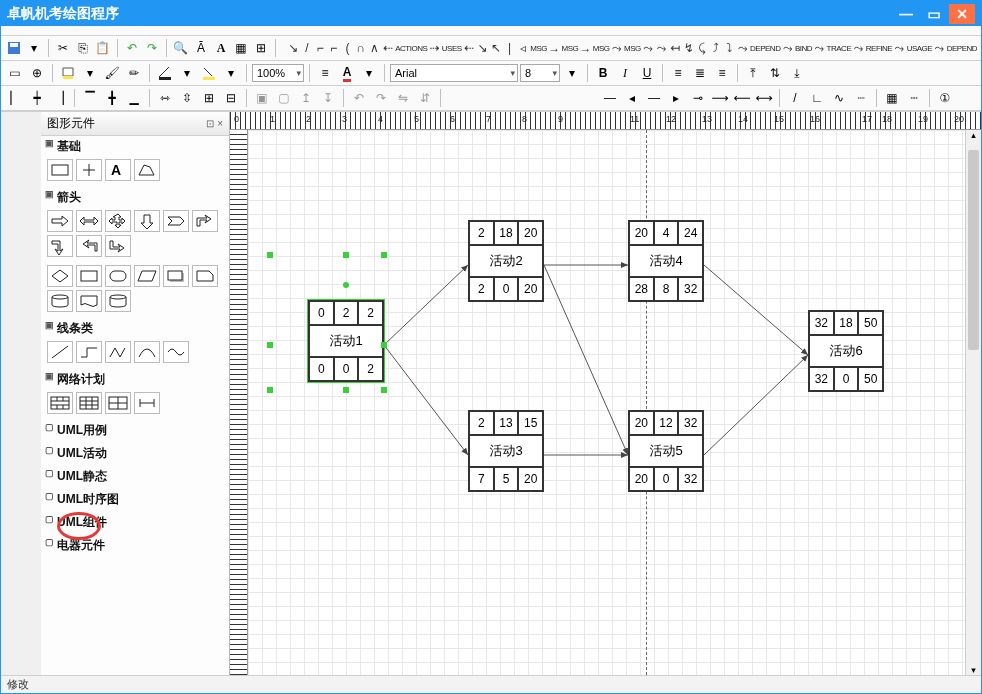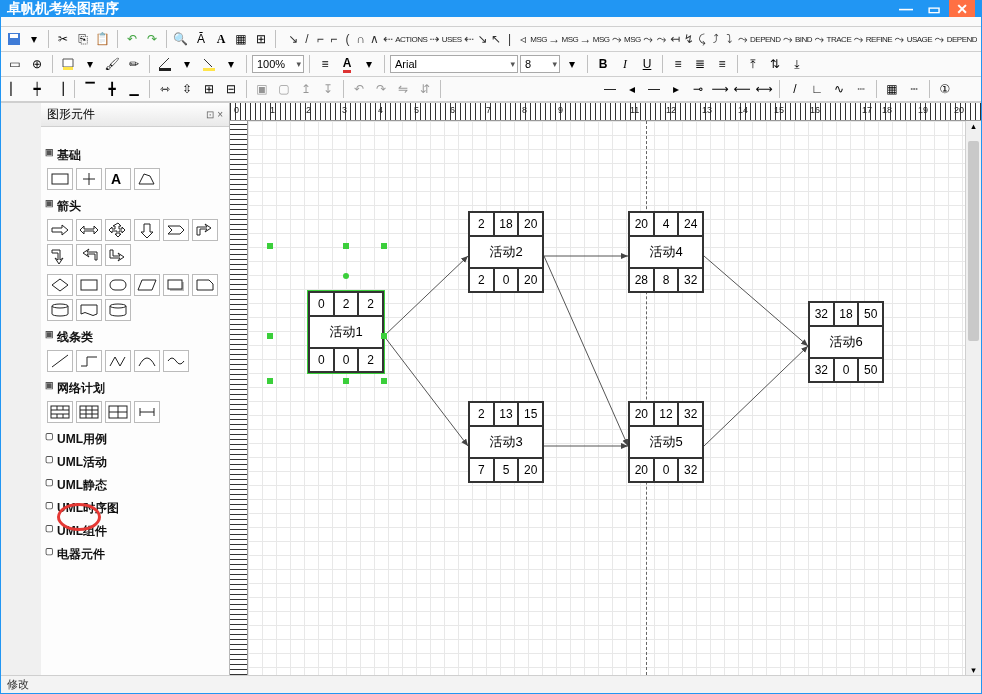--- a/index.html
+++ b/index.html
@@ -1,37 +1,37 @@
 <!DOCTYPE html>
 <html><head>
 <meta charset="utf-8">
 <style>
 * { box-sizing: border-box; margin: 0; padding: 0; font-family: "Microsoft YaHei", Arial, sans-serif; }
 body { background: #f0f0f0; width: 982px; height: 694px; overflow: hidden; font-size: 12px; }
 .window { width: 982px; height: 694px; display: flex; flex-direction: column; border: 1px solid #2196f3; }
-.titlebar { background: #2196f3; color: #fff; height: 16px; display: flex; align-items: center; padding: 0 6px; font-size: 14px; font-weight: bold; }
+.titlebar { background: #2196f3; color: #fff; height: 25px; display: flex; align-items: center; padding: 0 6px; font-size: 14px; font-weight: bold; }
 .titlebar .spacer { flex: 1; }
 .titlebar .wbtn { width: 26px; height: 20px; display: flex; align-items: center; justify-content: center; margin-left: 2px; color: #fff; cursor: pointer; }
 .titlebar .wbtn.close { background: #ff7043; }
 .menubar { background: #fafafa; height: 10px; border-bottom: 1px solid #d0d0d0; }
 .toolbar { background: #fafafa; border-bottom: 1px solid #cfcfcf; padding: 2px 4px; display: flex; align-items: center; gap: 2px; flex-wrap: wrap; min-height: 24px; }
 .tbtn { width: 20px; height: 20px; border: 1px solid transparent; display: inline-flex; align-items: center; justify-content: center; cursor: pointer; font-size: 12px; }
 .sep { width: 1px; height: 18px; background: #c0c0c0; margin: 0 3px; }
 .combo { border: 1px solid #a9a9a9; background: #fff; padding: 1px 14px 1px 4px; font-size: 11px; position: relative; height: 18px; display: inline-flex; align-items: center; cursor: pointer; }
 .combo::after { content: "▾"; position: absolute; right: 2px; font-size: 9px; color: #555; }
 .tbtn svg { width: 16px; height: 16px; }
 .tb-row1 .tbtn { width: 18px; }
 .tb-arrows { flex: 1; display: flex; gap: 1px; align-items: center; overflow: hidden; padding-left: 6px; }
 .tb-arrows .ar { width: 20px; height: 18px; display: inline-flex; align-items: center; justify-content: center; font-size: 12px; cursor: pointer; color: #333; }
 .tb-arrows .lbl { font-size: 8px; color: #222; letter-spacing: -0.5px; }
 .main { flex: 1; display: flex; min-height: 0; border-top: 1px solid #cfcfcf; }
 .sidebar { width: 189px; background: #fdfdfd; border-right: 1px solid #b8b8b8; display: flex; flex-direction: column; }
 .side-title { background: linear-gradient(#fefefe,#e9e9e9); padding: 3px 6px; font-size: 12px; border-bottom: 1px solid #cfcfcf; display: flex; align-items: center; }
 .side-title .pin { margin-left: auto; font-size: 10px; color: #666; }
-.side-body { flex: 1; overflow-y: auto; overflow-x: hidden; padding: 18px 4px; }
+.side-body { flex: 1; overflow-y: auto; overflow-x: hidden; padding: 0 4px; }
 .cat { margin-bottom: 2px; }
 .cat-h { font-size: 12px; font-weight: bold; color: #111; padding: 2px 0 2px 12px; position: relative; cursor: pointer; }
 .cat-h::before { content: "▣"; position: absolute; left: 0; top: 2px; font-size: 9px; color: #555; }
 .cat-h.collapsed::before { content: "▢"; }
 .shape-row { display: flex; gap: 3px; padding: 2px 2px 4px 2px; flex-wrap: wrap; }
 .shape { width: 26px; height: 22px; border: 1px solid #bbb; background: #fff; display: flex; align-items: center; justify-content: center; cursor: pointer; font-size: 14px; font-family: serif; }
 .shape svg { width: 22px; height: 18px; }
 .red-circle { position: absolute; border: 3px solid #e53935; border-radius: 50%; width: 44px; height: 28px; pointer-events: none; }
 .sidebar { position: relative; margin-left: 40px; }
 .canvas-wrap { flex: 1; display: flex; flex-direction: column; background: #fff; position: relative; min-width: 0; }

